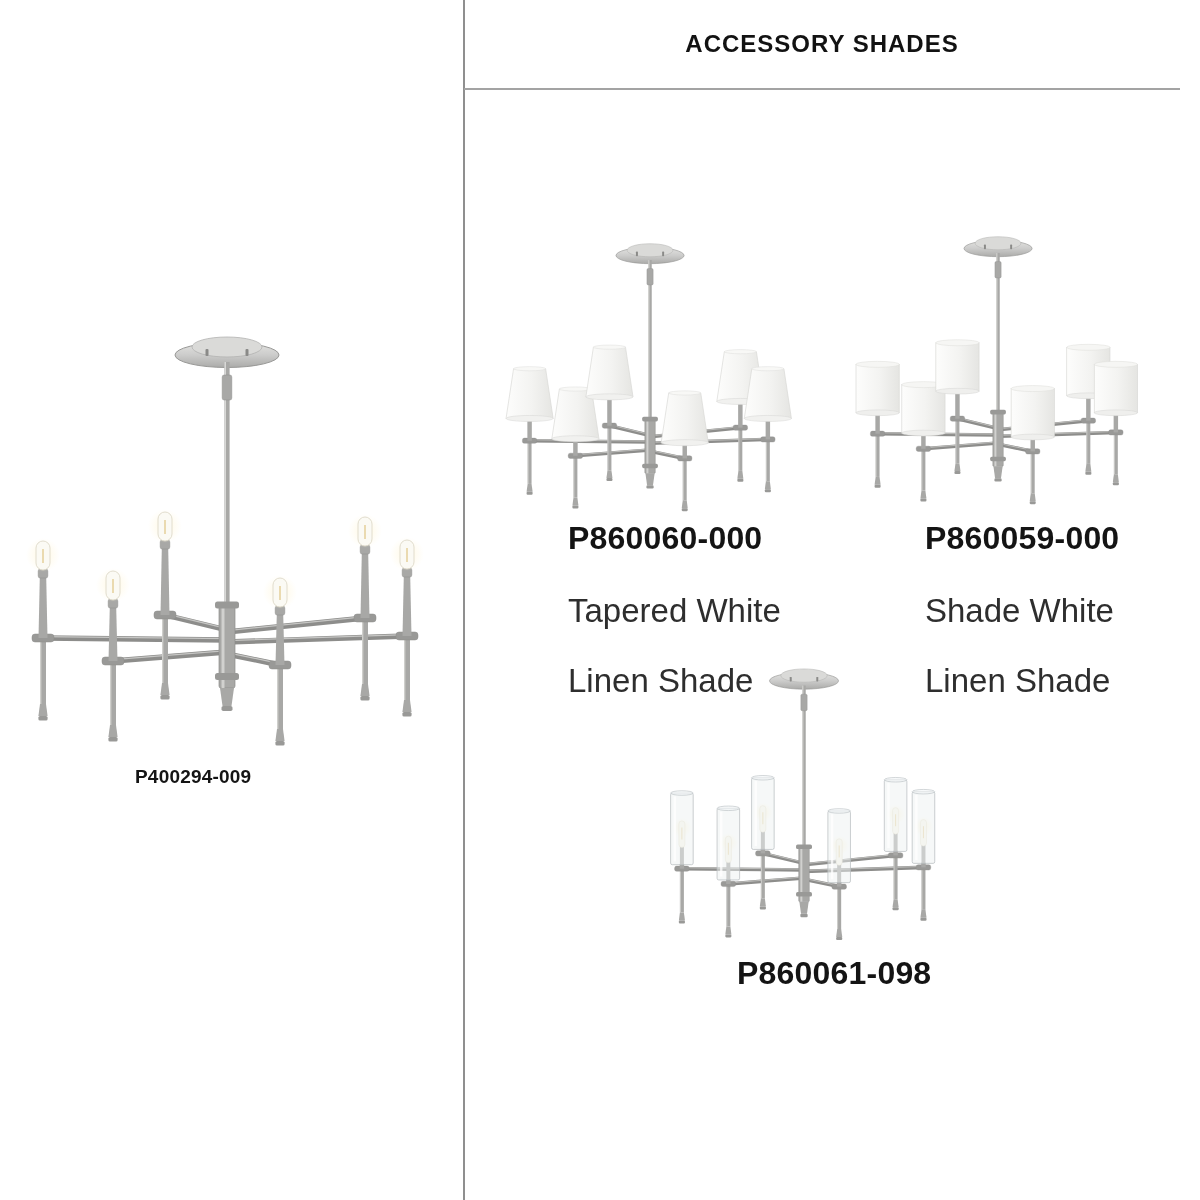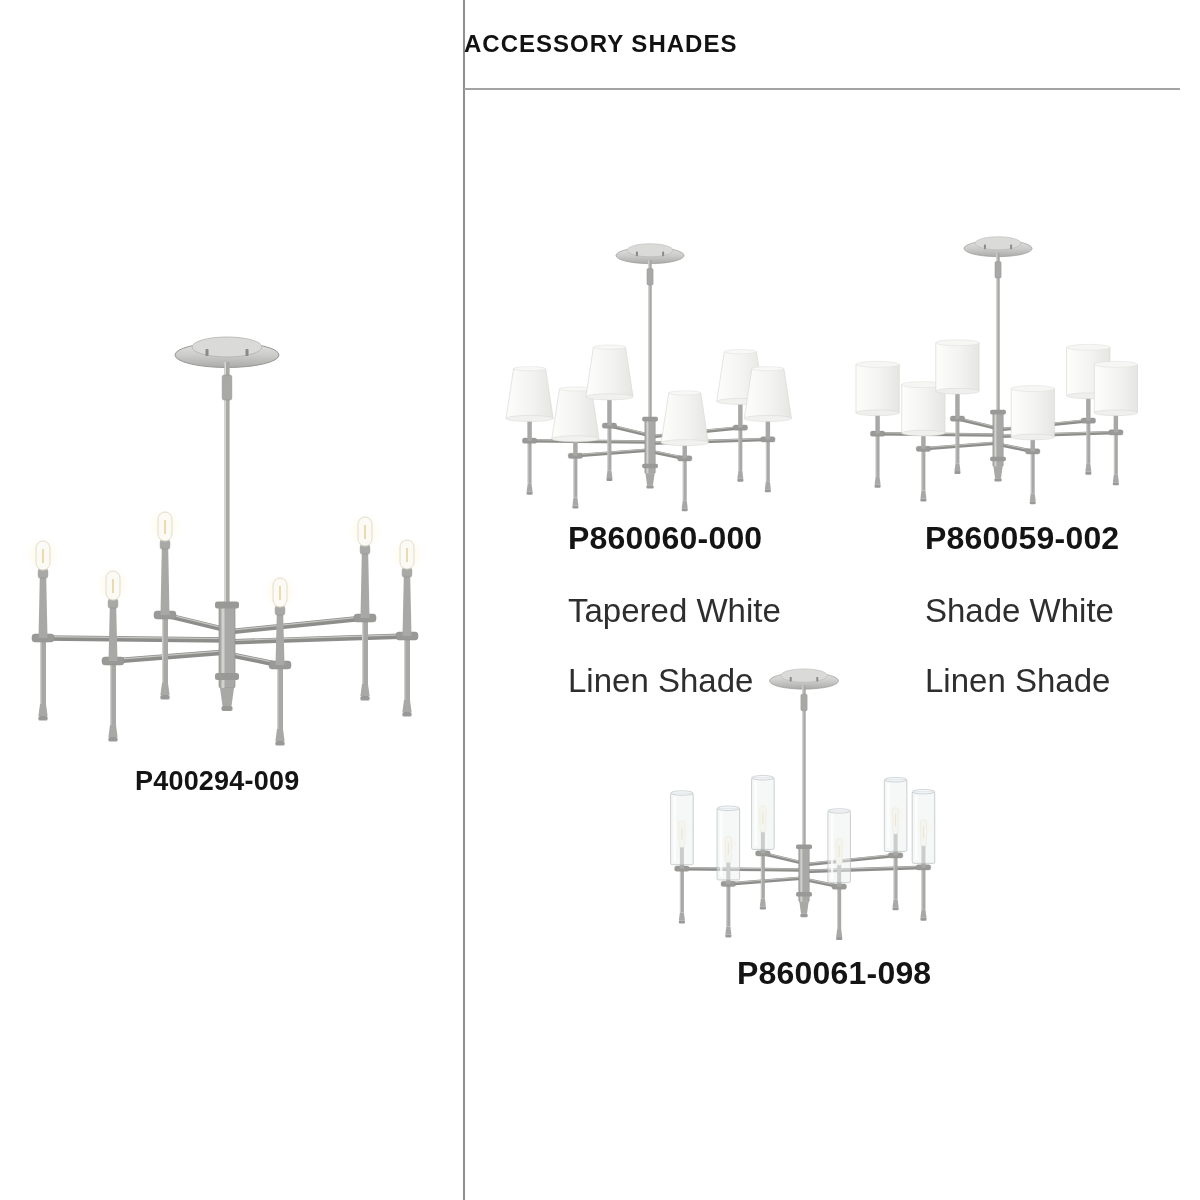--- a/index.html
+++ b/index.html
@@ -3,34 +3,34 @@
 <meta charset="utf-8">
 <style>
   html,body{margin:0;padding:0;background:#ffffff;}
   .canvas{
     position:relative;width:1200px;height:1200px;background:#ffffff;
     font-family:"Liberation Sans", sans-serif;overflow:hidden;
   }
   .vline{position:absolute;left:463px;top:0;width:2px;height:1200px;background:#8f8f8f;}
   .hline{position:absolute;left:464px;top:88px;width:716px;height:2px;background:#a3a3a3;}
   .header{
-    position:absolute;left:464px;top:30px;width:716px;
+    position:absolute;left:464px;top:30px;width:716px;text-align:center;
     font-size:24px;font-weight:bold;letter-spacing:1px;color:#121212;
   }
   .fig{position:absolute;margin:0;padding:0;}
   .fig svg{width:100%;height:100%;display:block;overflow:visible;}
   #fig-main{left:10px;top:318px;width:440px;height:430px;}
   #fig-acc0{left:508px;top:231px;width:288px;height:282px;}
   #fig-acc1{left:856px;top:224px;width:288px;height:282px;}
   #fig-acc2{left:660px;top:656px;width:292px;height:286px;}
   .label{position:absolute;color:#161616;}
   .label .code{font-weight:bold;font-size:32px;letter-spacing:0.2px;color:#141414;margin:0 0 3px 0;}
   .label .desc{font-size:33px;line-height:32px;color:#2e2e2e;margin-top:38px;}
   #label-main{left:135px;top:766px;}
-  #label-main .code{font-size:27px;}
+  #label-main .code{font-size:19px;}
   #label-acc0{left:568px;top:520px;}
   #label-acc1{left:925px;top:520px;}
   #label-acc2{left:737px;top:955px;}
 </style>
 </head>
 <body>
 
 <div class="canvas">
 
   <div class="vline"></div>
@@ -476,21 +476,21 @@
     <div class="code">P400294-009</div>
   </div>
 
   <div class="label" id="label-acc0">
     <div class="code">P860060-000</div>
     <div class="desc">Tapered White</div>
     <div class="desc">Linen Shade</div>
   </div>
 
   <div class="label" id="label-acc1">
-    <div class="code">P860059-002</div>
+    <div class="code">P860059-000</div>
     <div class="desc">Shade White</div>
     <div class="desc">Linen Shade</div>
   </div>
 
   <div class="label" id="label-acc2">
     <div class="code">P860061-098</div>
   </div>
 
 </div>
 

